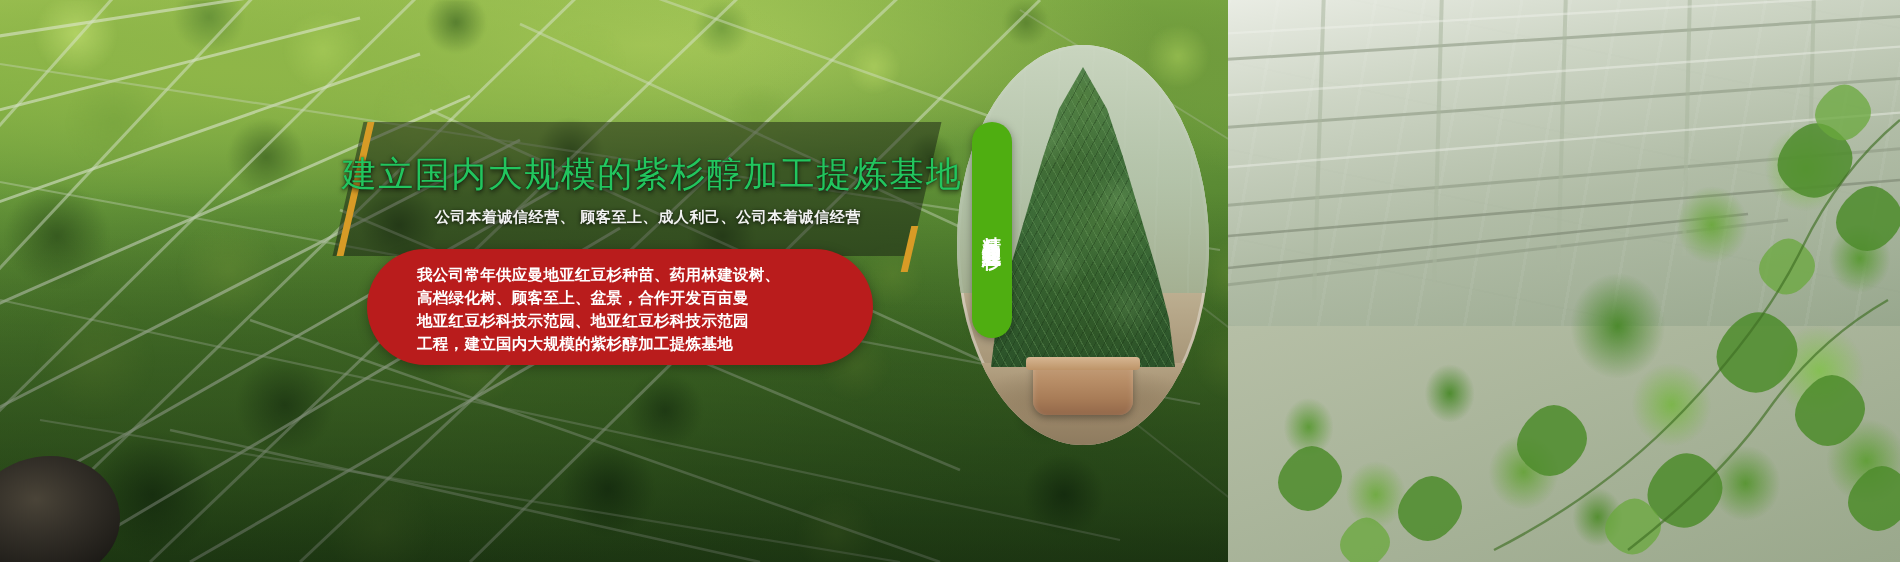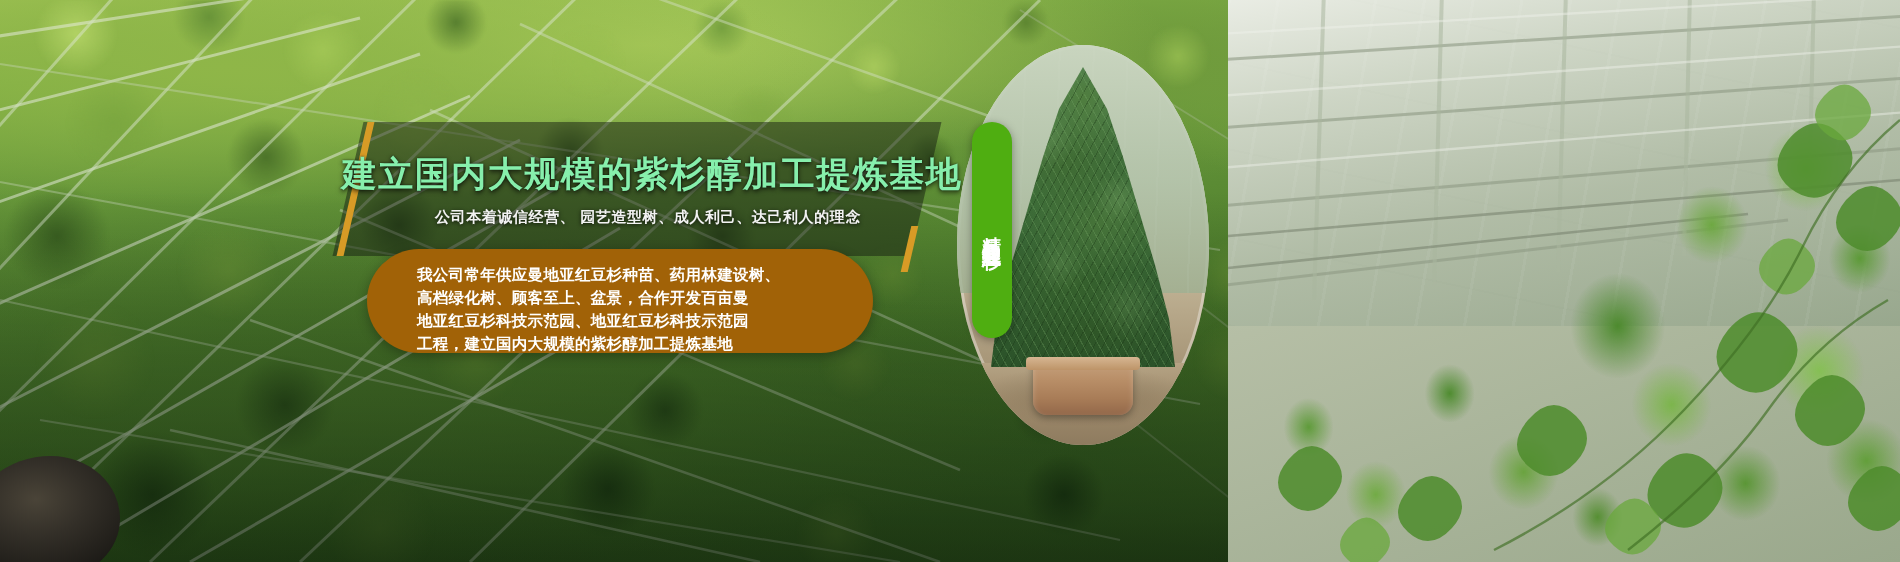--- a/index.html
+++ b/index.html
@@ -117,43 +117,43 @@
   }
   .slab-bar.left{left:352px;top:122px;height:134px;}
   .slab-bar.right{left:906px;top:226px;height:46px;}
 
   
   .headline-wrap{
     position:absolute;left:348px;top:122px;width:600px;height:134px;
     display:flex;flex-direction:column;align-items:center;justify-content:center;
   }
   .headline{
-    color:#86efac;
+    color:#22c55e;
     font-size:35px;
-    font-weight:bold;
+    font-weight:normal;
     letter-spacing:1.5px;
     white-space:nowrap;
     text-shadow:0 2px 5px rgba(0,0,0,.75),0 0 2px rgba(0,0,0,.6);
     margin:0 0 10px 8px;
   }
   .subhead{
     color:#f2f2f2;
     font-size:15px;
     font-weight:bold;
     letter-spacing:.6px;
     white-space:nowrap;
     text-shadow:0 1px 4px rgba(0,0,0,.85);
     margin:0;
   }
 
   
   .green-panel{
     position:absolute;
-    left:367px;top:249px;width:506px;height:104px;
-    background:#a16207;
+    left:367px;top:249px;width:506px;height:116px;
+    background:#b91c1c;
     border-radius:58px;
     box-shadow:0 3px 12px rgba(0,0,0,.3);
   }
   .green-panel .ptext{
     position:absolute;left:50px;top:14px;right:24px;
     color:#ffffff;
     font-size:15.5px;
     font-weight:bold;
     line-height:23px;
     letter-spacing:.3px;
@@ -340,21 +340,21 @@
 
     <div class="bg-shade"></div>
   </div>
 
   <div class="headline-slab"></div>
   <div class="slab-bar left"></div>
   <div class="slab-bar right"></div>
 
   <div class="headline-wrap">
     <h1 class="headline">建立国内大规模的紫杉醇加工提炼基地</h1>
-    <p class="subhead">公司本着诚信经营、 园艺造型树、成人利己、达己利人的理念</p>
+    <p class="subhead">公司本着诚信经营、 顾客至上、成人利己、公司本着诚信经营</p>
   </div>
 
   <div class="green-panel">
     <div class="ptext">
       <div>我公司常年供应曼地亚红豆杉种苗、药用林建设树、</div>
       <div>高档绿化树、顾客至上、盆景，合作开发百亩曼</div>
       <div>地亚红豆杉科技示范园、地亚红豆杉科技示范园</div>
       <div>工程，建立国内大规模的紫杉醇加工提炼基地</div>
     </div>
   </div>

